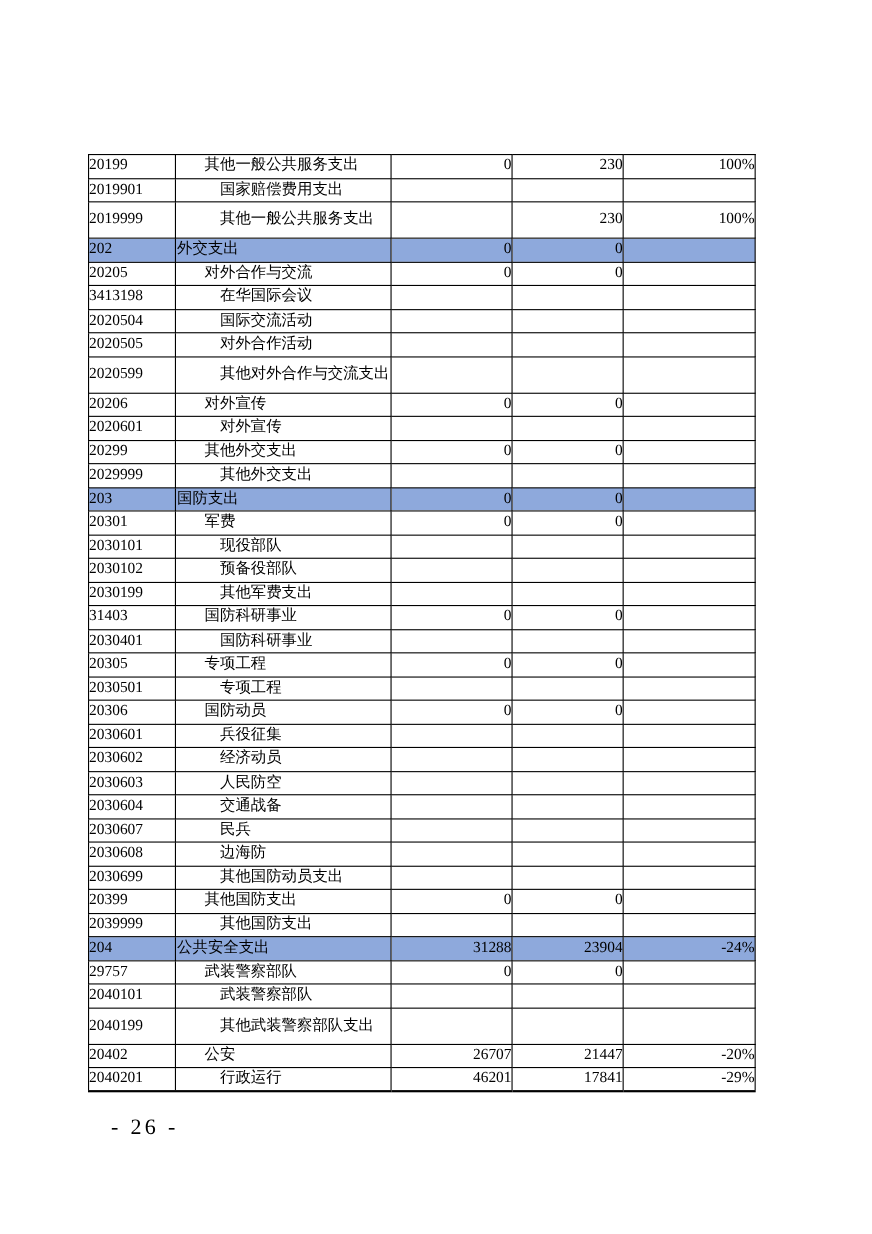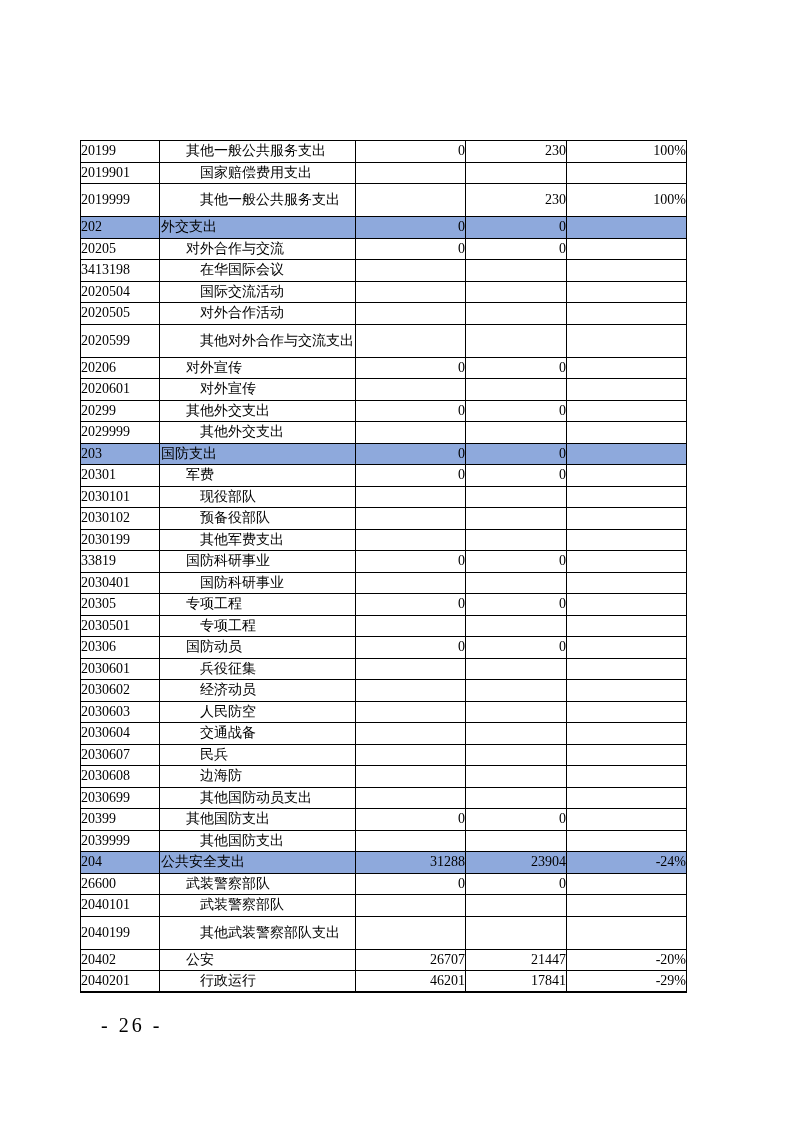--- a/index.html
+++ b/index.html
@@ -185,21 +185,21 @@
           <td class="num-col"></td>
         </tr>
         <tr class="row-std">
           <td class="code-col">2030199</td>
           <td class="name-col lvl-3">其他军费支出</td>
           <td class="num-col"></td>
           <td class="num-col"></td>
           <td class="num-col"></td>
         </tr>
         <tr class="row-std">
-          <td class="code-col">33819</td>
+          <td class="code-col">31403</td>
           <td class="name-col lvl-2">国防科研事业</td>
           <td class="num-col">0</td>
           <td class="num-col">0</td>
           <td class="num-col"></td>
         </tr>
         <tr class="row-std">
           <td class="code-col">2030401</td>
           <td class="name-col lvl-3">国防科研事业</td>
           <td class="num-col"></td>
           <td class="num-col"></td>
@@ -290,21 +290,21 @@
           <td class="num-col"></td>
         </tr>
         <tr class="row-std hl">
           <td class="code-col">204</td>
           <td class="name-col lvl-1">公共安全支出</td>
           <td class="num-col">31288</td>
           <td class="num-col">23904</td>
           <td class="num-col">-24%</td>
         </tr>
         <tr class="row-std">
-          <td class="code-col">26600</td>
+          <td class="code-col">29757</td>
           <td class="name-col lvl-2">武装警察部队</td>
           <td class="num-col">0</td>
           <td class="num-col">0</td>
           <td class="num-col"></td>
         </tr>
         <tr class="row-std">
           <td class="code-col">2040101</td>
           <td class="name-col lvl-3">武装警察部队</td>
           <td class="num-col"></td>
           <td class="num-col"></td>

